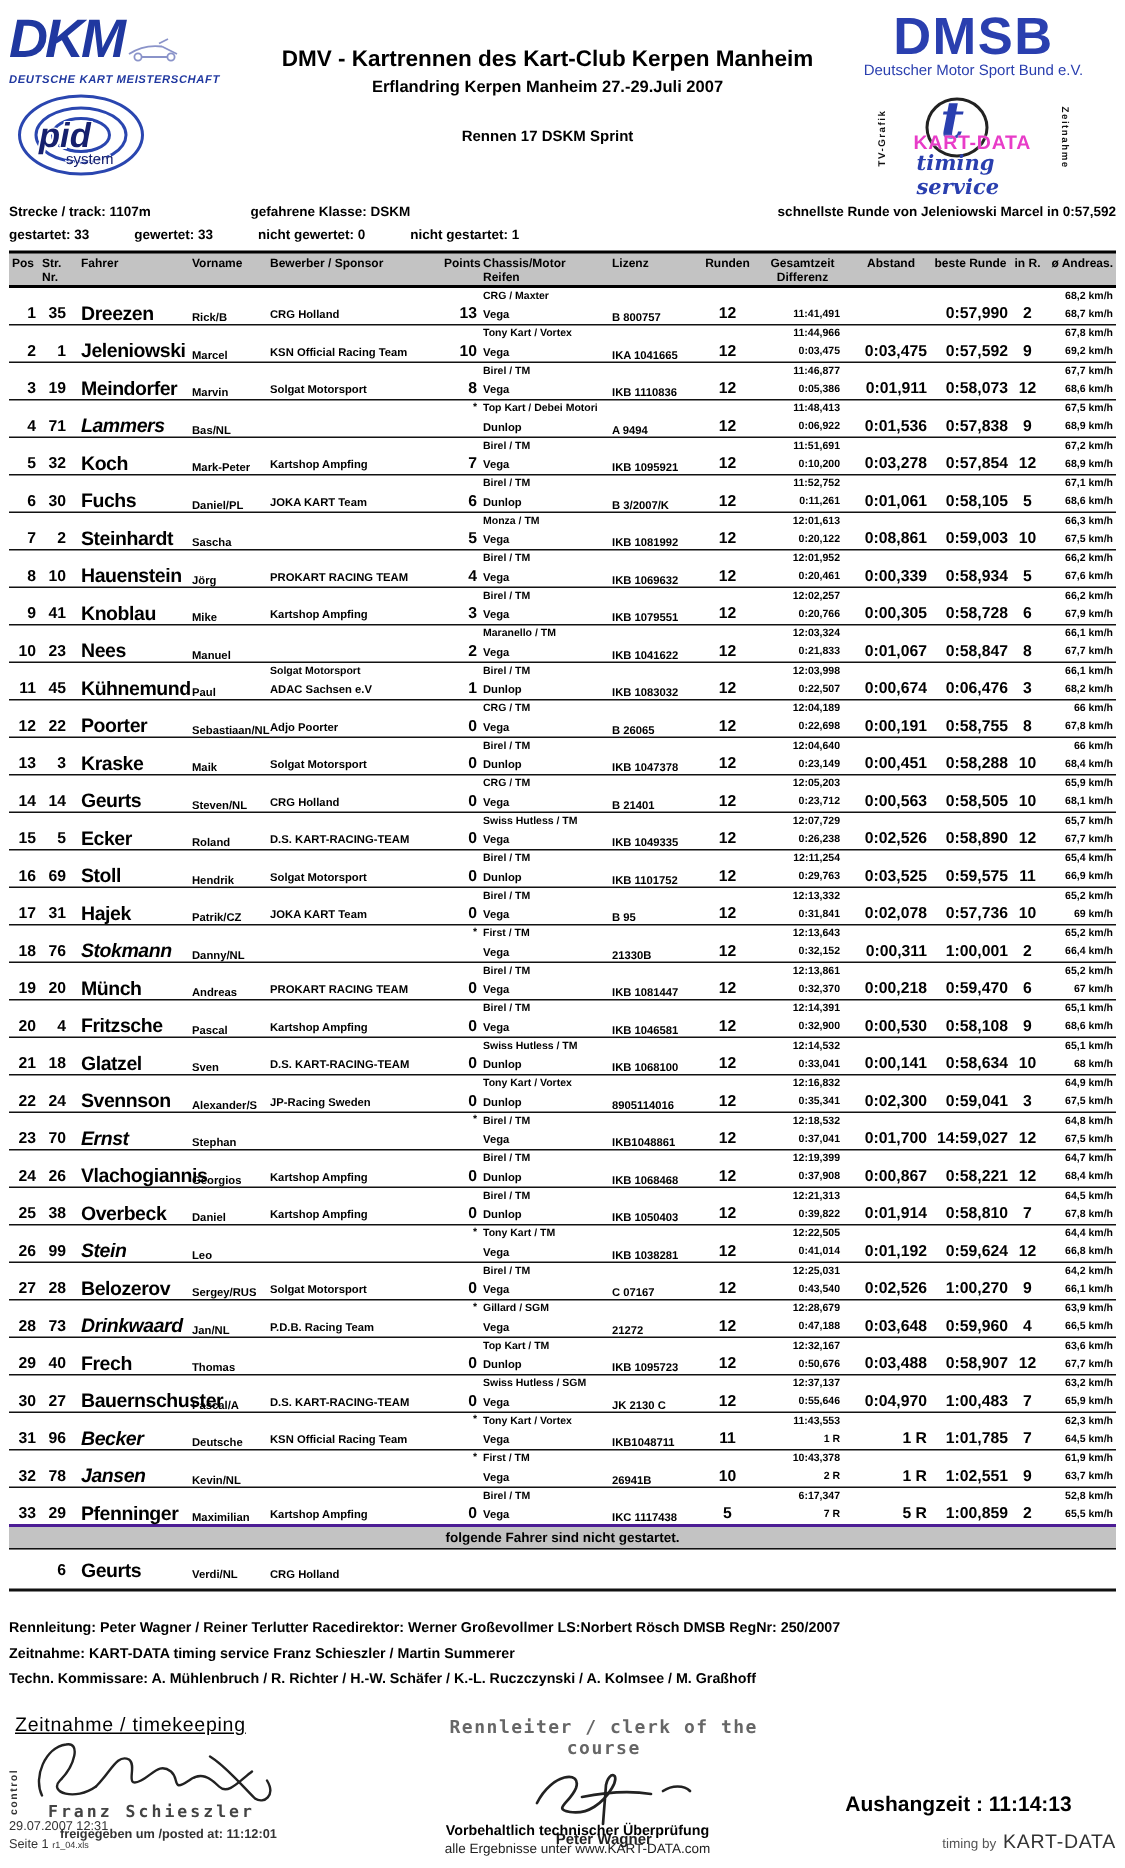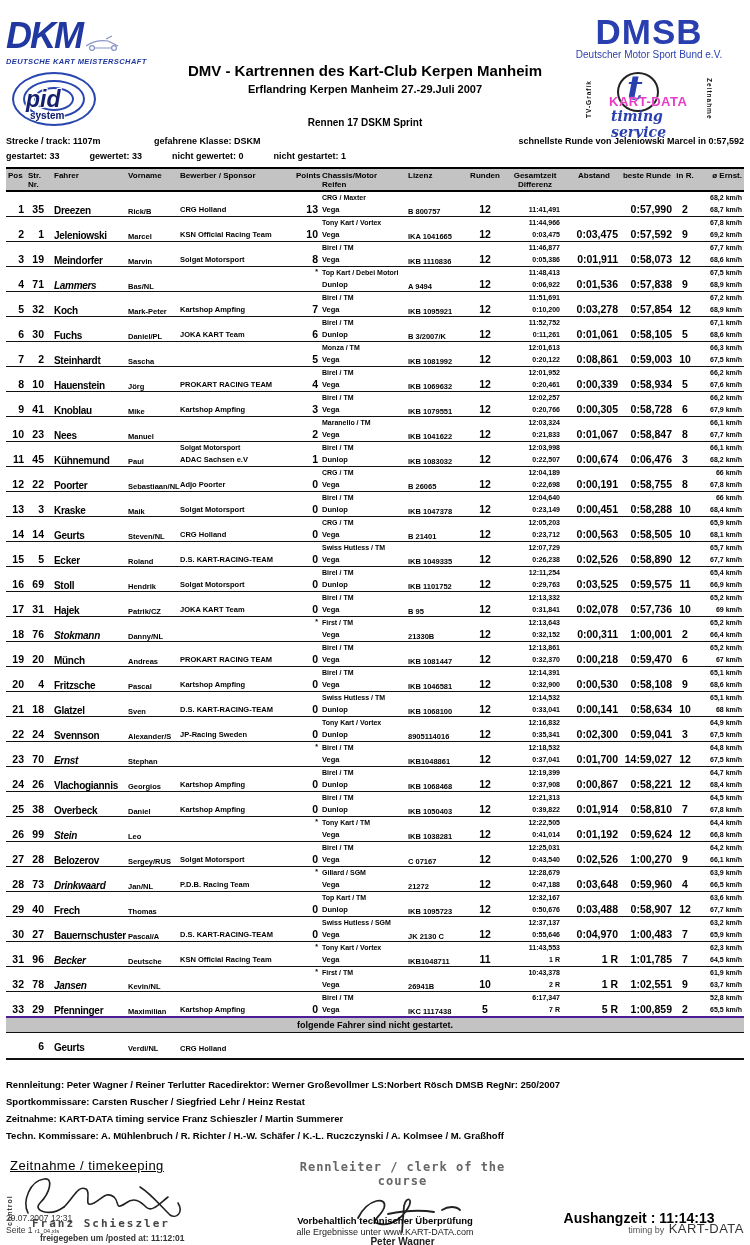--- a/index.html
+++ b/index.html
@@ -1,53 +1,53 @@
 <!DOCTYPE html>
 <html><head>
 <meta charset="utf-8">
 <style>
   * { margin:0; padding:0; box-sizing:border-box; }
   html,body { background:#fff; }
   body { font-family:"Liberation Sans", sans-serif; color:#000; }
   .page { width:750px; height:1245px; margin:0 auto; background:#fff; padding:10px 6px 0 6px; position:relative; overflow:hidden; }
 
   
-  .hdr { display:flex; justify-content:space-between; align-items:flex-end; height:118px; }
+  .hdr { display:flex; justify-content:space-between; align-items:flex-start; height:118px; }
   .hdr-left { width:170px; }
   .dkm-row { display:flex; align-items:flex-start; }
   .dkm-txt { color:#2038a0; font-size:36px; font-weight:bold; font-style:italic; line-height:32px; letter-spacing:-2px; }
   .kart-doodle { margin:14px 0 0 2px; }
   .dkm-sub { color:#2038a0; font-size:7.5px; font-weight:bold; font-style:italic; letter-spacing:.4px; margin-top:1px; }
   .pid-logo { position:relative; width:86px; height:56px; margin:6px 0 0 6px; }
   .pid-e { position:absolute; border:2px solid #2a46b0; border-radius:50%; }
   .pid-e1 { width:84px; height:54px; left:0; top:0; }
   .pid-e2 { width:62px; height:38px; left:11px; top:8px; }
   .pid-e3 { width:40px; height:24px; left:22px; top:15px; }
   .pid-txt { position:absolute; left:14px; top:14px; color:#16206e; font-weight:bold; font-style:italic; font-size:23px; text-shadow:1px 1px 0 #fff, -1px -1px 0 #fff, 1px -1px 0 #fff, -1px 1px 0 #fff; }
-  .pid-sys { position:absolute; left:18px; top:38px; color:#16206e; font-weight:bold; font-size:10px; text-shadow:1px 1px 0 #fff,-1px -1px 0 #fff; }
+  .pid-sys { position:absolute; left:32px; top:38px; color:#16206e; font-weight:normal; font-size:10px; text-shadow:1px 1px 0 #fff,-1px -1px 0 #fff; }
   .titles { flex:1; text-align:center; padding-top:8px; }
   .t1 { font-size:16px; font-weight:bold; }
-  .t2 { font-size:15px; font-weight:bold; margin-top:3px; }
+  .t2 { font-size:15px; font-weight:bold; margin-top:13px; }
   .t3 { font-size:11px; font-weight:bold; margin-top:4px; }
   .t4 { font-size:10px; font-weight:bold; margin-top:22px; }
   .hdr-right { width:190px; }
   .dmsb-txt { color:#2a3faf; font-size:35px; font-weight:bold; line-height:30px; letter-spacing:1px; text-align:center; }
   .dmsb-sub { color:#2a3faf; font-size:10px; text-align:center; margin-top:2px; }
   .timing-logo { display:flex; align-items:center; justify-content:center; margin-top:10px; }
   .vtext { font-size:6.5px; font-weight:bold; color:#111; writing-mode:vertical-rl; transform:rotate(180deg); letter-spacing:1px; height:52px; text-align:center; }
   .vtext2 { font-size:6.5px; font-weight:bold; color:#111; writing-mode:vertical-rl; letter-spacing:1px; height:52px; text-align:center; }
   .timing-mid { position:relative; width:108px; height:58px; margin:0 3px; }
   .timing-circle { position:absolute; left:22px; top:2px; width:42px; height:40px; border:2px solid #222; border-radius:50%; }
   .timing-t { position:absolute; left:32px; top:-2px; color:#2a3faf; font-size:34px; font-weight:bold; font-style:italic; font-family:"DejaVu Serif", serif; }
   .timing-name { position:absolute; left:14px; top:24px; color:#e83cc8; font-size:13px; font-weight:bold; letter-spacing:.5px; text-shadow:0 0 1px #fff; }
   .timing-sub { position:absolute; left:16px; top:38px; color:#2a3faf; font-size:14px; font-weight:bold; font-style:italic; font-family:"DejaVu Serif", serif; }
 
   
   .meta { margin-top:8px; font-size:9px; font-weight:bold; }
-  .meta-row { display:flex; align-items:baseline; }
+  .meta-row { display:flex; align-items:baseline;gap:13px; }
   .m-track { width:148px; }
   .m-klasse { flex:1; }
   .m-fast { text-align:right; }
   .meta-row2 { display:flex; margin-top:5px; }
   .m2 { margin-right:30px; }
 
   
   table.res { border-collapse:collapse; width:100%; margin-top:6px; table-layout:fixed; }
   table.res col.c1{width:20px} col.c2{width:26px} col.c3{width:74px} col.c4{width:52px} col.c5{width:116px}
   col.c6{width:26px} col.c7{width:86px} col.c8{width:62px} col.c9{width:34px} col.c10{width:66px}
@@ -56,21 +56,21 @@
   thead th { font-size:8px; font-weight:bold; text-align:left; padding:2px 2px 1px 2px; vertical-align:top; line-height:9px; }
   th.ar, td.ar { text-align:right; }
   th.ac, td.ac { text-align:center; }
   tbody tr { border-top:1.5px solid #111; }
   tbody tr.last { border-bottom:2px solid #111; }
   td { padding:0 2px; vertical-align:bottom; white-space:nowrap; font-weight:bold; }
   td .t { font-size:7px; line-height:10px; height:10px; }
   td .m { font-size:7.5px; line-height:13px; height:13px; }
   td.big, td .mbig { font-size:10.5px; line-height:14px; }
   td .mbig { height:14px; }
-  .c-name { font-size:10px; letter-spacing:-.3px; overflow:visible; }
+  .c-name { font-size:13px; letter-spacing:-.3px; overflow:visible; }
   .c-name.it { font-style:italic; }
   .small { font-size:7.5px; }
   .zt .t,.zt .m,.gs .t,.gs .m { font-size:7px; }
   td.pad-r { padding-right:8px; }
   tr.notstart-bar td { background:#c3c3c3; text-align:center; font-size:9px; font-weight:bold; padding:2px 0; border-top:2px solid #4c1d95; }
   tr.ns-row td { padding-top:6px; padding-bottom:5px; }
 
   
   .officials { margin-top:16px; font-size:9.5px; font-weight:bold; line-height:17px; }
 
@@ -197,21 +197,21 @@
           </th>
         <th>Lizenz</th>
         <th class="ac">Runden</th>
         <th class="ac">
             <div>Gesamtzeit</div>
             <div>Differenz</div>
           </th>
         <th class="ac">Abstand</th>
         <th class="ac">beste Runde</th>
         <th class="ac">in R.</th>
-        <th class="ar">ø Ernst.</th>
+        <th class="ar">ø Andreas.</th>
       </tr>
     </thead>
     <tbody>
         <tr>
           <td class="big ar">1</td>
           <td class="big ar pad-r">35</td>
           <td class="c-name ">Dreezen</td>
           <td class="small">Rick/B</td>
           <td>
             <div class="t"></div>
@@ -1240,21 +1240,20 @@
           <td class="c-name">Geurts</td>
           <td class="small">Verdi/NL</td>
           <td class="small">CRG Holland</td>
           <td colspan="9"></td>
         </tr>
       </tbody>
   </table>
 
   <div class="officials">
     <div>Rennleitung: Peter Wagner / Reiner Terlutter  Racedirektor: Werner Großevollmer LS:Norbert Rösch  DMSB RegNr:   250/2007</div>
-    <div>Sportkommissare: Carsten Ruscher / Siegfried Lehr / Heinz Restat</div>
     <div>Zeitnahme: KART-DATA timing service  Franz Schieszler / Martin Summerer</div>
     <div>Techn. Kommissare:  A. Mühlenbruch / R. Richter / H.-W. Schäfer / K.-L. Ruczczynski / A. Kolmsee / M. Graßhoff</div>
   </div>
 
   <div class="sigs">
     <div class="sig-left">
       <div class="tk-label">Zeitnahme / timekeeping</div>
       <div class="control">control</div>
       <svg class="sig-svg" width="200" height="50" viewBox="0 0 200 50">
         <g fill="none" stroke="#222" stroke-width="1.6" stroke-linecap="round">

